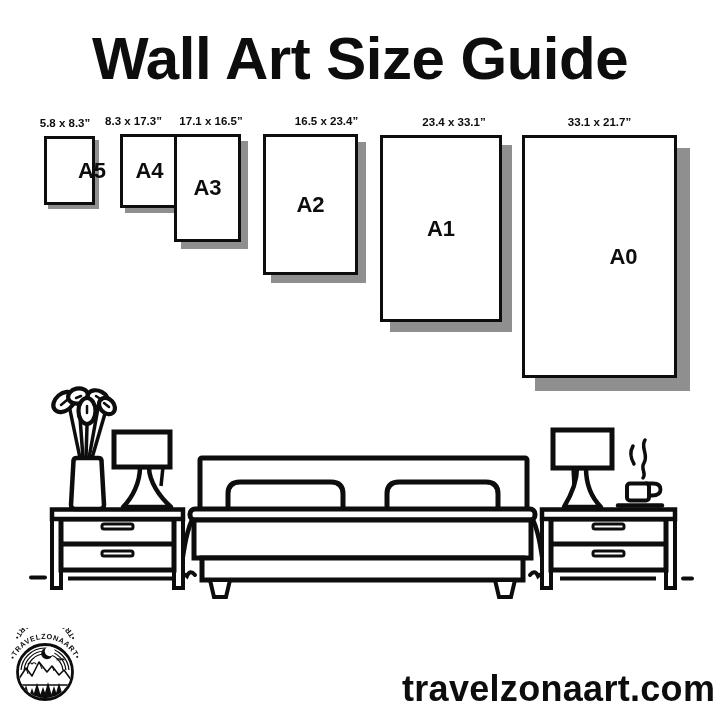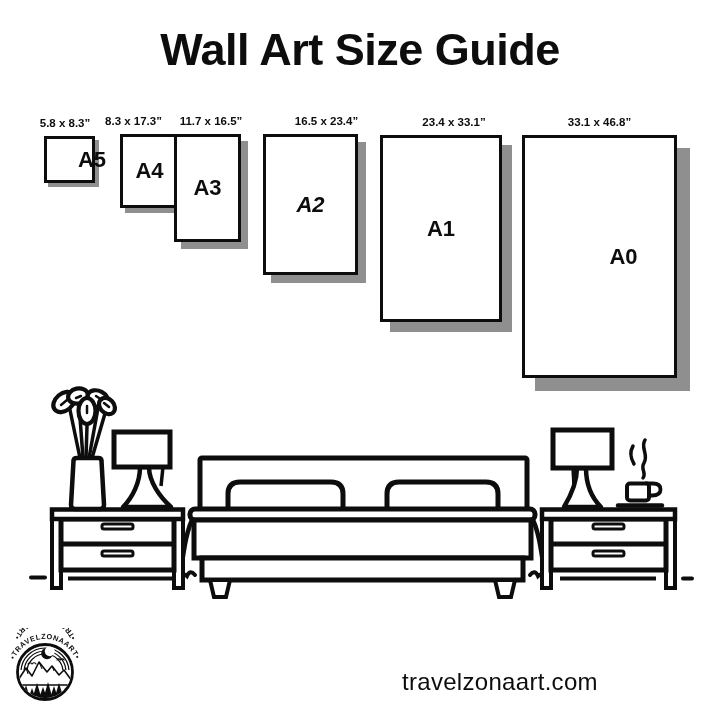--- a/index.html
+++ b/index.html
@@ -3,70 +3,70 @@
 <meta charset="utf-8">
 <style>
   :root { --ink:#0d0d0d; --shadow:#8f8f8f; --bg:#ffffff; }
   html,body{margin:0;padding:0;background:var(--bg);}
   .canvas{
     position:relative;width:720px;height:720px;background:var(--bg);
     overflow:hidden;font-family:"Liberation Sans",sans-serif;color:var(--ink);
   }
   .title{
     position:absolute;left:0;top:24px;width:720px;margin:0;
-    text-align:center;font-size:45px;font-weight:700;letter-spacing:-0.5px;
+    text-align:center;font-size:60px;font-weight:700;letter-spacing:-0.5px;
     color:var(--ink);
   }
   .size-chart{position:absolute;left:0;top:0;width:720px;height:400px;}
   .size-box{
     position:absolute;background:#fff;border:3px solid var(--ink);
     box-sizing:border-box;display:flex;align-items:center;justify-content:center;
   }
   .size-code{font-size:22px;font-weight:700;color:var(--ink);}
   .size-dims{
     position:absolute;transform:translateX(-50%);white-space:nowrap;
     font-size:11.5px;font-weight:700;color:var(--ink);
   }
   .bedroom{position:absolute;left:0;top:380px;}
   .logo{position:absolute;left:1px;top:628px;}
   .website{
     position:absolute;left:402px;top:668px;
-    font-size:24px;font-weight:400;letter-spacing:0.3px;color:var(--ink);
+    font-size:36px;font-weight:700;letter-spacing:0.3px;color:var(--ink);
   }
   svg text{font-family:"Liberation Sans",sans-serif;}
 </style>
 </head>
 <body>
 
 <div class="canvas">
 
   <h1 class="title">Wall Art Size Guide</h1>
 
   <div class="size-chart">
       <div class="size-dims" style="left: 65px; top: 117px; text-align: center;">5.8 x 8.3”</div>
-      <div class="size-box" style="left: 44px; top: 136px; width: 42px; height: 47px; box-shadow: 4px 4px 0 var(--shadow); padding-left: 45px;">
+      <div class="size-box" style="left: 44px; top: 136px; width: 42px; height: 69px; box-shadow: 4px 4px 0 var(--shadow); padding-left: 45px;">
         <span class="size-code">A5</span>
       </div>
       <div class="size-dims" style="left: 133.5px; top: 115px;">8.3 x 17.3”</div>
       <div class="size-box" style="left: 104px; top: 134px; width: 59px; height: 74px; box-shadow: 5px 5px 0 var(--shadow); margin-left: 16px;">
         <span class="size-code">A4</span>
       </div>
-      <div class="size-dims" style="left: 211px; top: 115px;">11.7 x 16.5”</div>
+      <div class="size-dims" style="left: 211px; top: 115px;">17.1 x 16.5”</div>
       <div class="size-box" style="left: 174px; top: 134px; width: 67px; height: 108px; box-shadow: 7px 7px 0 var(--shadow);">
         <span class="size-code">A3</span>
       </div>
       <div class="size-dims" style="left: 310.5px; top: 115px; margin-left: 16px;">16.5 x 23.4”</div>
-      <div class="size-box" style="left: 263px; top: 134px; width: 95px; height: 141px; box-shadow: 8px 8px 0 var(--shadow); font-style: italic;">
+      <div class="size-box" style="left: 263px; top: 134px; width: 95px; height: 141px; box-shadow: 8px 8px 0 var(--shadow);">
         <span class="size-code">A2</span>
       </div>
       <div class="size-dims" style="left: 441px; top: 116px; margin-left: 13px;">23.4 x 33.1”</div>
       <div class="size-box" style="left: 380px; top: 135px; width: 122px; height: 187px; box-shadow: 10px 10px 0 var(--shadow); text-align: right;">
         <span class="size-code">A1</span>
       </div>
-      <div class="size-dims" style="left: 599.5px; top: 116px;">33.1 x 46.8”</div>
+      <div class="size-dims" style="left: 599.5px; top: 116px;">33.1 x 21.7”</div>
       <div class="size-box" style="left: 522px; top: 135px; width: 155px; height: 243px; box-shadow: 13px 13px 0 var(--shadow); padding-left: 48px;">
         <span class="size-code">A0</span>
       </div>
     </div>
 
   <svg class="bedroom" width="720" height="225" viewBox="0 380 720 225" fill="none" stroke="var(--ink)" stroke-width="5">
 
     <g>
       <rect x="200" y="458" width="327" height="58" rx="2" fill="#fff"></rect>
       <path fill="#fff" d="M228,513 V494 Q228,482 240,482 H331 Q343,482 343,494 V513 Z"></path>

